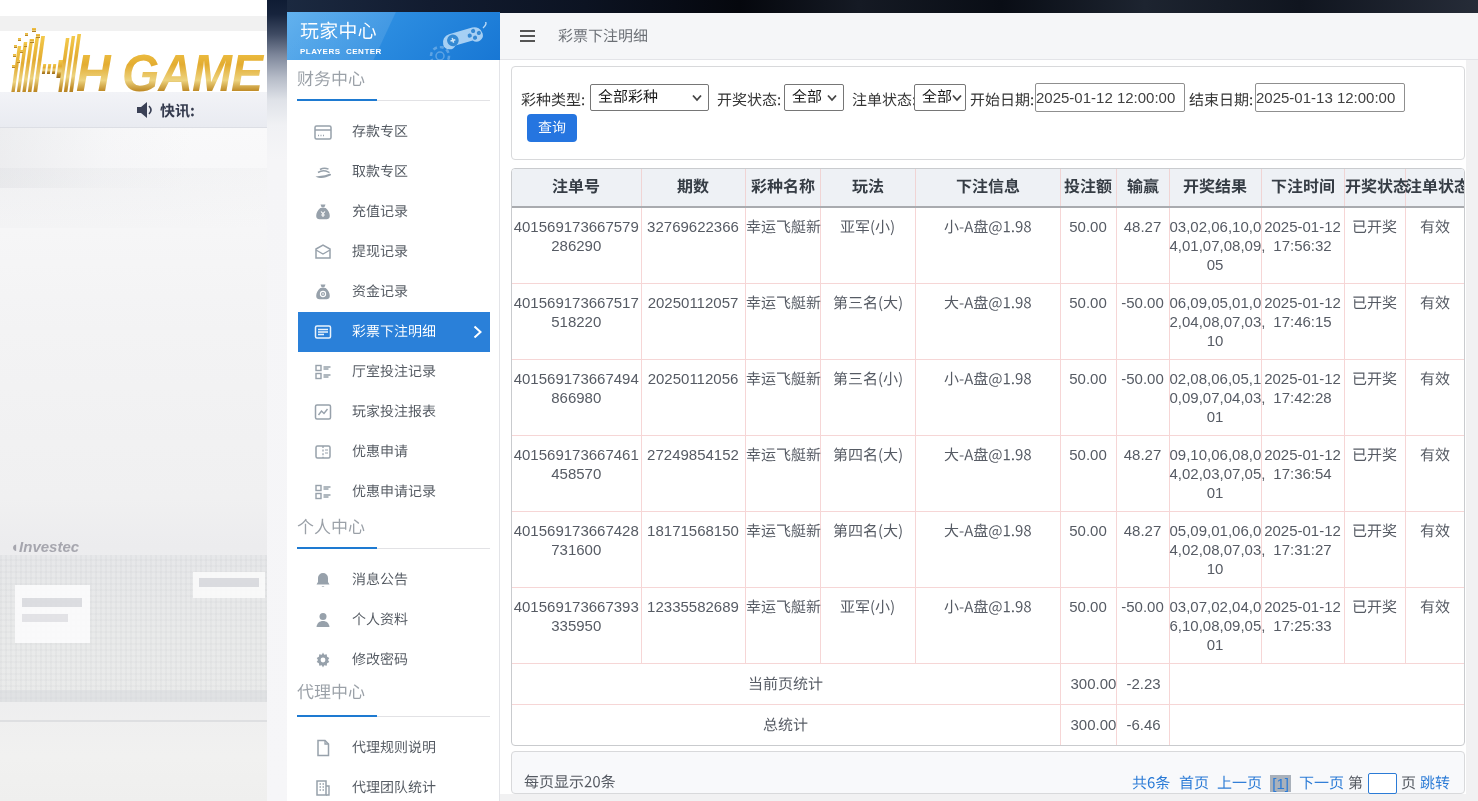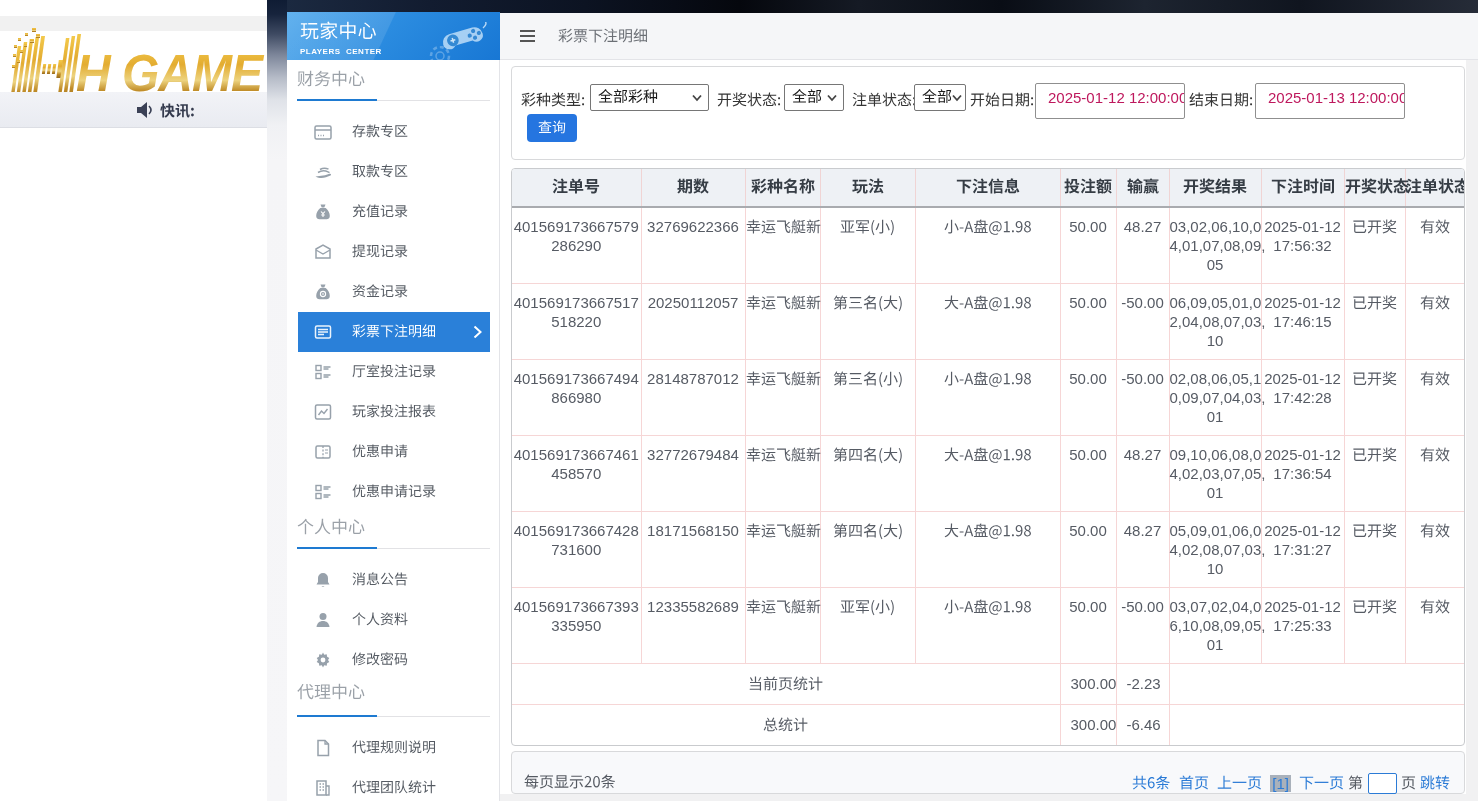--- a/index.html
+++ b/index.html
@@ -34,40 +34,55 @@
 #main{position:absolute;left:500px;top:13px;width:978px;height:788px}
 #topbar{position:absolute;left:0;top:0;width:978px;height:47px;background:#f5f6f8;border-bottom:1px solid #e3e4e8}
 #ham{position:absolute;left:20px;top:17px;width:15px;height:12px}
 #ham div{height:2px;background:#555;margin-bottom:3px}
 #content{position:absolute;left:0;top:47px;width:966px;height:734px;background:#fff}
 #filter{position:absolute;left:11px;top:6px;width:954px;height:94px;background:#fff;border:1px solid #d8d9db;border-radius:4px}
 #filter .lb{position:absolute;top:24px}
 .selbox{position:absolute;top:17px;height:27px;border:1px solid #767676;border-radius:2px;background:#fff}
 .selbox .st{position:absolute;left:7px;top:50%;transform:translateY(-50%);white-space:nowrap}
 .selbox .ch{position:absolute;top:9px}
-.inpbox{position:absolute;top:16px;height:36px;border:1px solid #8f8f8f;border-radius:2px;background:#fff;font-size:15px;color:#be185d;line-height:27px;padding-left:12px;white-space:nowrap;overflow:hidden}
+.inpbox{position:absolute;top:16px;height:29px;border:1px solid #8f8f8f;border-radius:2px;background:#fff;font-size:15px;color:#404040;line-height:27px;padding-left:0;white-space:nowrap;overflow:hidden}
 #qbtn{position:absolute;left:15px;top:47px;width:50px;height:28px;background:#2575e0;border-radius:4px;text-align:center;line-height:28px}
 
 #twrap{position:absolute;left:11px;top:108px;width:954px;border:1px solid #c9cbce;border-radius:4px;overflow:hidden;background:#fff}
 table{border-collapse:collapse;table-layout:fixed;width:952px}
 th{height:38px;background:#eef1f5;border-right:1px solid #f0d4d4;border-bottom:2px solid #a9abaf;font-weight:bold;overflow:visible;white-space:nowrap;text-align:center;padding:0}
 td{border-right:1px solid #f6d6d6;border-bottom:1px solid #f6d6d6;text-align:center;vertical-align:top;padding:9px 0 0 0;font-size:15px;color:#565b64;line-height:19px}
 tr.data td{height:76px}
 th:last-child,td:last-child{border-right:none}
 tr.sum td{height:38px;padding:10px;vertical-align:middle}
 tr.sum:last-child td{border-bottom:none}
 
 #pager{position:absolute;left:11px;top:691px;width:954px;height:43px;background:#f8f9fb;border:1px solid #d8d9db;border-radius:4px}
 #pager .lft{position:absolute;left:12px;top:21px}
 #pager .rgt{position:absolute;right:14px;top:21px;white-space:nowrap;font-size:15px}
 #pager .rgt *{vertical-align:middle}
 #pgin{display:inline-block;width:29px;height:21px;border:1px solid #2b7bd6;border-radius:2px;background:#fff}
 #sel1{display:inline-block;background:#a9b1bb;padding:0 2px;color:#2b7bd6;font-size:15px}
 </style></head><body>
 <div id="left">
+    <div id="photo">
+<div class="abs" style="left:0;top:0;width:267px;height:60px;background:linear-gradient(100deg,rgba(205,207,212,.28) 0%,rgba(230,231,235,.15) 40%,rgba(255,255,255,0) 70%)"></div>
+<div class="abs" style="left:0;top:40px;width:267px;height:60px;background:linear-gradient(170deg,rgba(214,216,220,.22),rgba(255,255,255,0))"></div>
+<div class="abs" style="left:10px;top:410px;color:#a6a6ae;font-size:15px;font-weight:bold;font-style:italic">◖Investec</div>
+<div class="abs" style="left:0;top:427px;width:267px;height:150px;background:rgba(172,175,182,.08)"></div>
+<div class="abs" style="left:0;top:427px;width:267px;height:150px;background:repeating-linear-gradient(90deg,rgba(130,134,144,.05) 0 2px,rgba(255,255,255,0) 2px 5px),repeating-linear-gradient(0deg,rgba(134,138,148,.045) 0 2px,rgba(255,255,255,0) 2px 6px)"></div>
+<div class="abs" style="left:15px;top:457px;width:75px;height:58px;background:rgba(251,251,252,.92)"></div>
+<div class="abs" style="left:22px;top:470px;width:60px;height:9px;background:rgba(178,180,188,.42)"></div>
+<div class="abs" style="left:22px;top:486px;width:46px;height:8px;background:rgba(188,190,198,.38)"></div>
+<div class="abs" style="left:193px;top:444px;width:72px;height:26px;background:rgba(250,250,251,.88)"></div>
+<div class="abs" style="left:199px;top:450px;width:60px;height:9px;background:rgba(172,175,184,.4)"></div>
+<div class="abs" style="left:0;top:562px;width:267px;height:12px;background:rgba(212,214,219,.45)"></div>
+<div class="abs" style="left:0;top:574px;width:267px;height:99px;background:linear-gradient(180deg,#eeeeef,#f1f1f0 55%,#efefee)"></div>
+<div class="abs" style="left:0;top:592px;width:267px;height:2px;background:rgba(198,200,204,.4)"></div>
+</div>
     <div id="lhead">
       <div class="topstrip"></div>
 <svg width="267" height="91" viewBox="0 0 267 91" style="position:absolute;left:0;top:0">
 <defs>
           <linearGradient id="gold" x1="0" y1="0" x2="0" y2="1">
 <stop offset="0" stop-color="#f3c94b"></stop>
             <stop offset="0.35" stop-color="#e3ac31"></stop>
 <stop offset="0.62" stop-color="#edd37f"></stop>
             <stop offset="0.8" stop-color="#c08c28"></stop>
             <stop offset="1" stop-color="#96691c"></stop>
@@ -732,21 +747,21 @@
                 </svg></td>
               <td><svg class="zh " width="30" height="18" viewBox="0 0 30 18">
                   <g fill="#565b64" transform="translate(0 13.2) scale(0.015 -0.015)">
                     <path transform="translate(0 0)" d="M391 840C379 797 365 753 347 710H63V640H316C252 508 160 386 40 304C54 290 78 263 88 246C151 291 207 345 255 406V-79H329V119H748V15C748 0 743 -6 726 -6C707 -7 646 -8 580 -5C590 -26 601 -57 605 -77C691 -77 746 -77 779 -66C812 -53 822 -30 822 14V524H336C359 562 379 600 397 640H939V710H427C442 747 455 785 467 822ZM329 289H748V184H329ZM329 353V456H748V353Z"></path>
                     <path transform="translate(1000 0)" d="M169 600C137 523 87 441 35 384C50 374 77 350 88 339C140 399 197 494 234 581ZM334 573C379 519 426 445 445 396L505 431C485 479 436 551 390 603ZM201 816C230 779 259 729 273 694H58V626H513V694H286L341 719C327 753 295 804 263 841ZM138 360C178 321 220 276 259 230C203 133 129 55 38 -1C54 -13 81 -41 91 -55C176 3 248 79 306 173C349 118 386 65 408 23L468 70C441 118 395 179 344 240C372 296 396 358 415 424L344 437C331 387 314 341 294 297C261 333 226 369 194 400ZM657 588H824C804 454 774 340 726 246C685 328 654 420 633 518ZM645 841C616 663 566 492 484 383C500 370 525 341 535 326C555 354 573 385 590 419C615 330 646 248 684 176C625 89 546 22 440 -27C456 -40 482 -69 492 -83C588 -33 664 30 723 109C775 30 838 -35 914 -79C926 -60 950 -33 967 -19C886 23 820 90 766 174C831 284 871 420 897 588H954V658H677C692 713 704 771 715 830Z"></path>
                   </g>
                 </svg></td>
             </tr>
             <tr class="data">
               <td>401569173667494<br>866980</td>
-              <td>28148787012</td>
+              <td>20250112056</td>
               <td><svg class="zh " width="75" height="18" viewBox="0 0 75 18">
                   <g fill="#565b64" transform="translate(0 13.2) scale(0.015 -0.015)">
                     <path transform="translate(0 0)" d="M130 341V274H458V157H76V90H458V-81H536V90H924V157H536V274H877V341H696C720 378 746 423 769 464L689 486C674 443 645 384 620 341H321L374 358C364 392 337 446 312 486H954V553H536V666H849V733H536V839H458V733H154V666H458V553H49V486H308L240 466C262 428 287 376 297 341Z"></path>
                     <path transform="translate(1000 0)" d="M380 777V706H884V777ZM68 738C127 697 206 639 245 604L297 658C256 693 175 748 118 786ZM375 119C405 132 449 136 825 169L864 93L931 128C892 204 812 335 750 432L688 403C720 352 756 291 789 234L459 209C512 286 565 384 606 478H955V549H314V478H516C478 377 422 280 404 253C383 221 367 198 349 195C358 174 371 135 375 119ZM252 490H42V420H179V101C136 82 86 38 37 -15L90 -84C139 -18 189 42 222 42C245 42 280 9 320 -16C391 -59 474 -71 597 -71C705 -71 876 -66 944 -61C945 -39 957 0 967 21C864 10 713 2 599 2C488 2 403 9 336 51C297 75 273 95 252 105Z"></path>
                     <path transform="translate(2000 0)" d="M863 705C814 645 737 570 667 512C662 594 660 684 659 781H67V703H584C595 238 644 -51 856 -52C927 -51 951 -2 961 156C943 164 920 183 902 200C898 88 888 26 859 25C752 25 699 173 675 410C761 362 854 302 903 258L943 318C892 361 796 420 710 466C784 523 867 600 932 668Z"></path>
                     <path transform="translate(3000 0)" d="M179 590C203 547 226 489 235 451L282 471C273 508 249 565 223 607ZM181 277C205 229 228 166 235 124L285 143C277 184 253 246 227 294ZM426 424C426 430 434 438 444 444H546C539 350 526 269 506 200C489 241 474 291 463 350L412 334C429 246 452 176 480 122C452 55 416 4 371 -30C385 -43 402 -66 411 -81C455 -45 491 1 519 59C593 -38 692 -61 808 -61H944C947 -42 957 -10 967 7C937 6 835 6 812 6C708 6 615 27 547 125C581 221 601 343 609 500L572 506L561 504H499C537 577 575 672 605 767L562 794L545 786H401V720H522C496 637 461 560 448 537C433 508 411 481 395 477C404 465 421 438 426 424ZM886 819C824 792 711 766 612 751C621 736 630 713 634 698C671 703 711 709 750 717V502H637V434H750V178H616V111H953V178H816V434H933V502H816V731C862 742 904 754 940 768ZM310 654V404H159V654ZM40 404V339H100C100 216 94 60 27 -49C41 -55 69 -69 80 -79C149 34 159 208 159 339H310V5C310 -7 306 -11 294 -12C282 -12 244 -12 199 -10C208 -27 217 -54 220 -70C280 -70 316 -69 339 -59C362 -48 370 -29 370 5V716H247L289 832L211 847C205 810 191 757 177 716H100V404Z"></path>
                     <path transform="translate(4000 0)" d="M360 213C390 163 426 95 442 51L495 83C480 125 444 190 411 240ZM135 235C115 174 82 112 41 68C56 59 82 40 94 30C133 77 173 150 196 220ZM553 744V400C553 267 545 95 460 -25C476 -34 506 -57 518 -71C610 59 623 256 623 400V432H775V-75H848V432H958V502H623V694C729 710 843 736 927 767L866 822C794 792 665 762 553 744ZM214 827C230 799 246 765 258 735H61V672H503V735H336C323 768 301 811 282 844ZM377 667C365 621 342 553 323 507H46V443H251V339H50V273H251V18C251 8 249 5 239 5C228 4 197 4 162 5C172 -13 182 -41 184 -59C233 -59 267 -58 290 -47C313 -36 320 -18 320 17V273H507V339H320V443H519V507H391C410 549 429 603 447 652ZM126 651C146 606 161 546 165 507L230 525C225 563 208 622 187 665Z"></path>
                   </g>
                 </svg></td>
               <td><svg class="zh " width="70" height="18" viewBox="0 0 70 18">
@@ -785,21 +800,21 @@
                 </svg></td>
               <td><svg class="zh " width="30" height="18" viewBox="0 0 30 18">
                   <g fill="#565b64" transform="translate(0 13.2) scale(0.015 -0.015)">
                     <path transform="translate(0 0)" d="M391 840C379 797 365 753 347 710H63V640H316C252 508 160 386 40 304C54 290 78 263 88 246C151 291 207 345 255 406V-79H329V119H748V15C748 0 743 -6 726 -6C707 -7 646 -8 580 -5C590 -26 601 -57 605 -77C691 -77 746 -77 779 -66C812 -53 822 -30 822 14V524H336C359 562 379 600 397 640H939V710H427C442 747 455 785 467 822ZM329 289H748V184H329ZM329 353V456H748V353Z"></path>
                     <path transform="translate(1000 0)" d="M169 600C137 523 87 441 35 384C50 374 77 350 88 339C140 399 197 494 234 581ZM334 573C379 519 426 445 445 396L505 431C485 479 436 551 390 603ZM201 816C230 779 259 729 273 694H58V626H513V694H286L341 719C327 753 295 804 263 841ZM138 360C178 321 220 276 259 230C203 133 129 55 38 -1C54 -13 81 -41 91 -55C176 3 248 79 306 173C349 118 386 65 408 23L468 70C441 118 395 179 344 240C372 296 396 358 415 424L344 437C331 387 314 341 294 297C261 333 226 369 194 400ZM657 588H824C804 454 774 340 726 246C685 328 654 420 633 518ZM645 841C616 663 566 492 484 383C500 370 525 341 535 326C555 354 573 385 590 419C615 330 646 248 684 176C625 89 546 22 440 -27C456 -40 482 -69 492 -83C588 -33 664 30 723 109C775 30 838 -35 914 -79C926 -60 950 -33 967 -19C886 23 820 90 766 174C831 284 871 420 897 588H954V658H677C692 713 704 771 715 830Z"></path>
                   </g>
                 </svg></td>
             </tr>
             <tr class="data">
               <td>401569173667461<br>458570</td>
-              <td>32772679484</td>
+              <td>27249854152</td>
               <td><svg class="zh " width="75" height="18" viewBox="0 0 75 18">
                   <g fill="#565b64" transform="translate(0 13.2) scale(0.015 -0.015)">
                     <path transform="translate(0 0)" d="M130 341V274H458V157H76V90H458V-81H536V90H924V157H536V274H877V341H696C720 378 746 423 769 464L689 486C674 443 645 384 620 341H321L374 358C364 392 337 446 312 486H954V553H536V666H849V733H536V839H458V733H154V666H458V553H49V486H308L240 466C262 428 287 376 297 341Z"></path>
                     <path transform="translate(1000 0)" d="M380 777V706H884V777ZM68 738C127 697 206 639 245 604L297 658C256 693 175 748 118 786ZM375 119C405 132 449 136 825 169L864 93L931 128C892 204 812 335 750 432L688 403C720 352 756 291 789 234L459 209C512 286 565 384 606 478H955V549H314V478H516C478 377 422 280 404 253C383 221 367 198 349 195C358 174 371 135 375 119ZM252 490H42V420H179V101C136 82 86 38 37 -15L90 -84C139 -18 189 42 222 42C245 42 280 9 320 -16C391 -59 474 -71 597 -71C705 -71 876 -66 944 -61C945 -39 957 0 967 21C864 10 713 2 599 2C488 2 403 9 336 51C297 75 273 95 252 105Z"></path>
                     <path transform="translate(2000 0)" d="M863 705C814 645 737 570 667 512C662 594 660 684 659 781H67V703H584C595 238 644 -51 856 -52C927 -51 951 -2 961 156C943 164 920 183 902 200C898 88 888 26 859 25C752 25 699 173 675 410C761 362 854 302 903 258L943 318C892 361 796 420 710 466C784 523 867 600 932 668Z"></path>
                     <path transform="translate(3000 0)" d="M179 590C203 547 226 489 235 451L282 471C273 508 249 565 223 607ZM181 277C205 229 228 166 235 124L285 143C277 184 253 246 227 294ZM426 424C426 430 434 438 444 444H546C539 350 526 269 506 200C489 241 474 291 463 350L412 334C429 246 452 176 480 122C452 55 416 4 371 -30C385 -43 402 -66 411 -81C455 -45 491 1 519 59C593 -38 692 -61 808 -61H944C947 -42 957 -10 967 7C937 6 835 6 812 6C708 6 615 27 547 125C581 221 601 343 609 500L572 506L561 504H499C537 577 575 672 605 767L562 794L545 786H401V720H522C496 637 461 560 448 537C433 508 411 481 395 477C404 465 421 438 426 424ZM886 819C824 792 711 766 612 751C621 736 630 713 634 698C671 703 711 709 750 717V502H637V434H750V178H616V111H953V178H816V434H933V502H816V731C862 742 904 754 940 768ZM310 654V404H159V654ZM40 404V339H100C100 216 94 60 27 -49C41 -55 69 -69 80 -79C149 34 159 208 159 339H310V5C310 -7 306 -11 294 -12C282 -12 244 -12 199 -10C208 -27 217 -54 220 -70C280 -70 316 -69 339 -59C362 -48 370 -29 370 5V716H247L289 832L211 847C205 810 191 757 177 716H100V404Z"></path>
                     <path transform="translate(4000 0)" d="M360 213C390 163 426 95 442 51L495 83C480 125 444 190 411 240ZM135 235C115 174 82 112 41 68C56 59 82 40 94 30C133 77 173 150 196 220ZM553 744V400C553 267 545 95 460 -25C476 -34 506 -57 518 -71C610 59 623 256 623 400V432H775V-75H848V432H958V502H623V694C729 710 843 736 927 767L866 822C794 792 665 762 553 744ZM214 827C230 799 246 765 258 735H61V672H503V735H336C323 768 301 811 282 844ZM377 667C365 621 342 553 323 507H46V443H251V339H50V273H251V18C251 8 249 5 239 5C228 4 197 4 162 5C172 -13 182 -41 184 -59C233 -59 267 -58 290 -47C313 -36 320 -18 320 17V273H507V339H320V443H519V507H391C410 549 429 603 447 652ZM126 651C146 606 161 546 165 507L230 525C225 563 208 622 187 665Z"></path>
                   </g>
                 </svg></td>
               <td><svg class="zh " width="70" height="18" viewBox="0 0 70 18">

